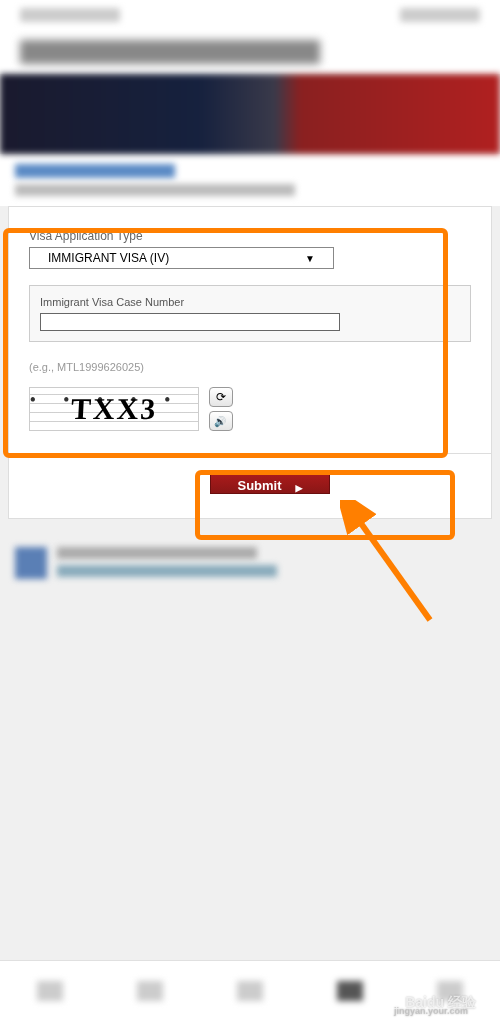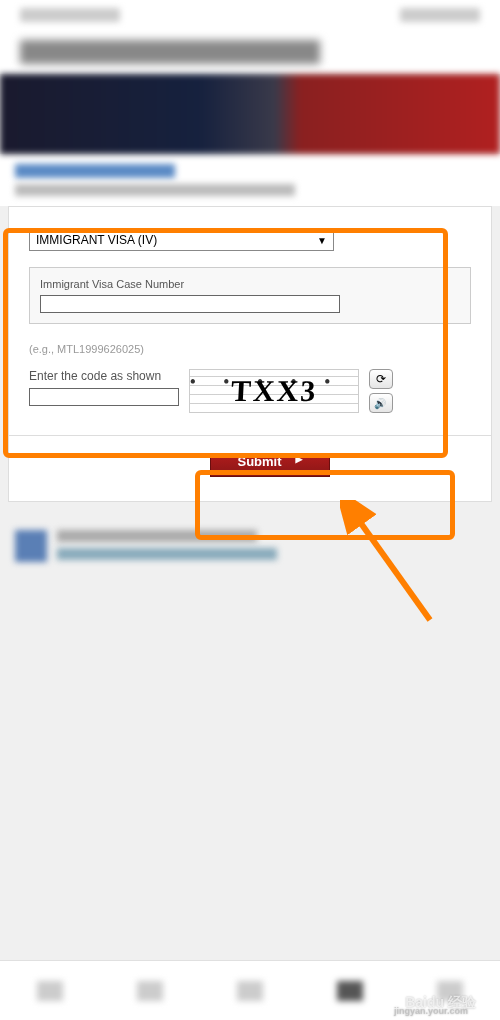--- a/index.html
+++ b/index.html
@@ -93,21 +93,21 @@
       display: block;
     }
     .select-wrap {
       border: 1px solid #888;
       background: #fff;
       height: 22px;
       width: 305px;
       display: flex;
       align-items: center;
       justify-content: space-between;
-      padding: 0 6px;
+      padding: 0 18px;
       font-size: 12px;
       margin-bottom: 16px;
     }
     .select-arrow {
       font-size: 10px;
     }
     .instruction {
       color: #5a7fa8;
       font-size: 13px;
       margin-bottom: 12px;
@@ -223,21 +223,21 @@
     .submit-btn {
       background: linear-gradient(#b01c1c, #8a1616);
       color: #fff;
       border: 1px solid #6a0e0e;
       width: 120px;
       height: 24px;
       font-size: 13px;
       font-weight: bold;
       cursor: pointer;
       display: inline-flex;
-      align-items: flex-start;
+      align-items: flex-end;
       justify-content: center;
       gap: 14px;
       margin-left: 40px;
     }
     .submit-caret {
       font-size: 9px;
     }
     .footer-blur {
       margin-top: 20px;
       padding: 8px 15px;
@@ -311,37 +311,34 @@
 
 <div class="banner"></div>
 
 <div class="nav-blur">
   <div class="nav-block"></div>
   <div class="nav-block2"></div>
 </div>
 
 <div class="form-container">
   <div class="form-inner">
+    <label class="label">Visa Application Type</label>
     <div class="select-wrap">
       <span>IMMIGRANT VISA (IV)</span>
       <span class="select-arrow">▼</span>
     </div>
 
 
     <div class="case-box">
       <div class="case-label">Immigrant Visa Case Number</div>
       <input class="text-input" type="text" value="" style="">
     </div>
     <div class="hint">(e.g., MTL1999626025)</div>
 
     <div class="captcha-row">
-      <div class="captcha-left">
-        <div class="captcha-label">Enter the code as shown</div>
-        <input class="captcha-input" type="text" value="" style="">
-      </div>
       <div class="captcha-img">
         <div class="captcha-dots">• • • • •</div>
         <span class="captcha-text">TXX3</span>
       </div>
       <div class="captcha-btns">
         <div class="captcha-btn">
           <span>⟳</span>
         </div>
         <div class="captcha-btn">
           <span style="font-size:10px;">🔊</span>

